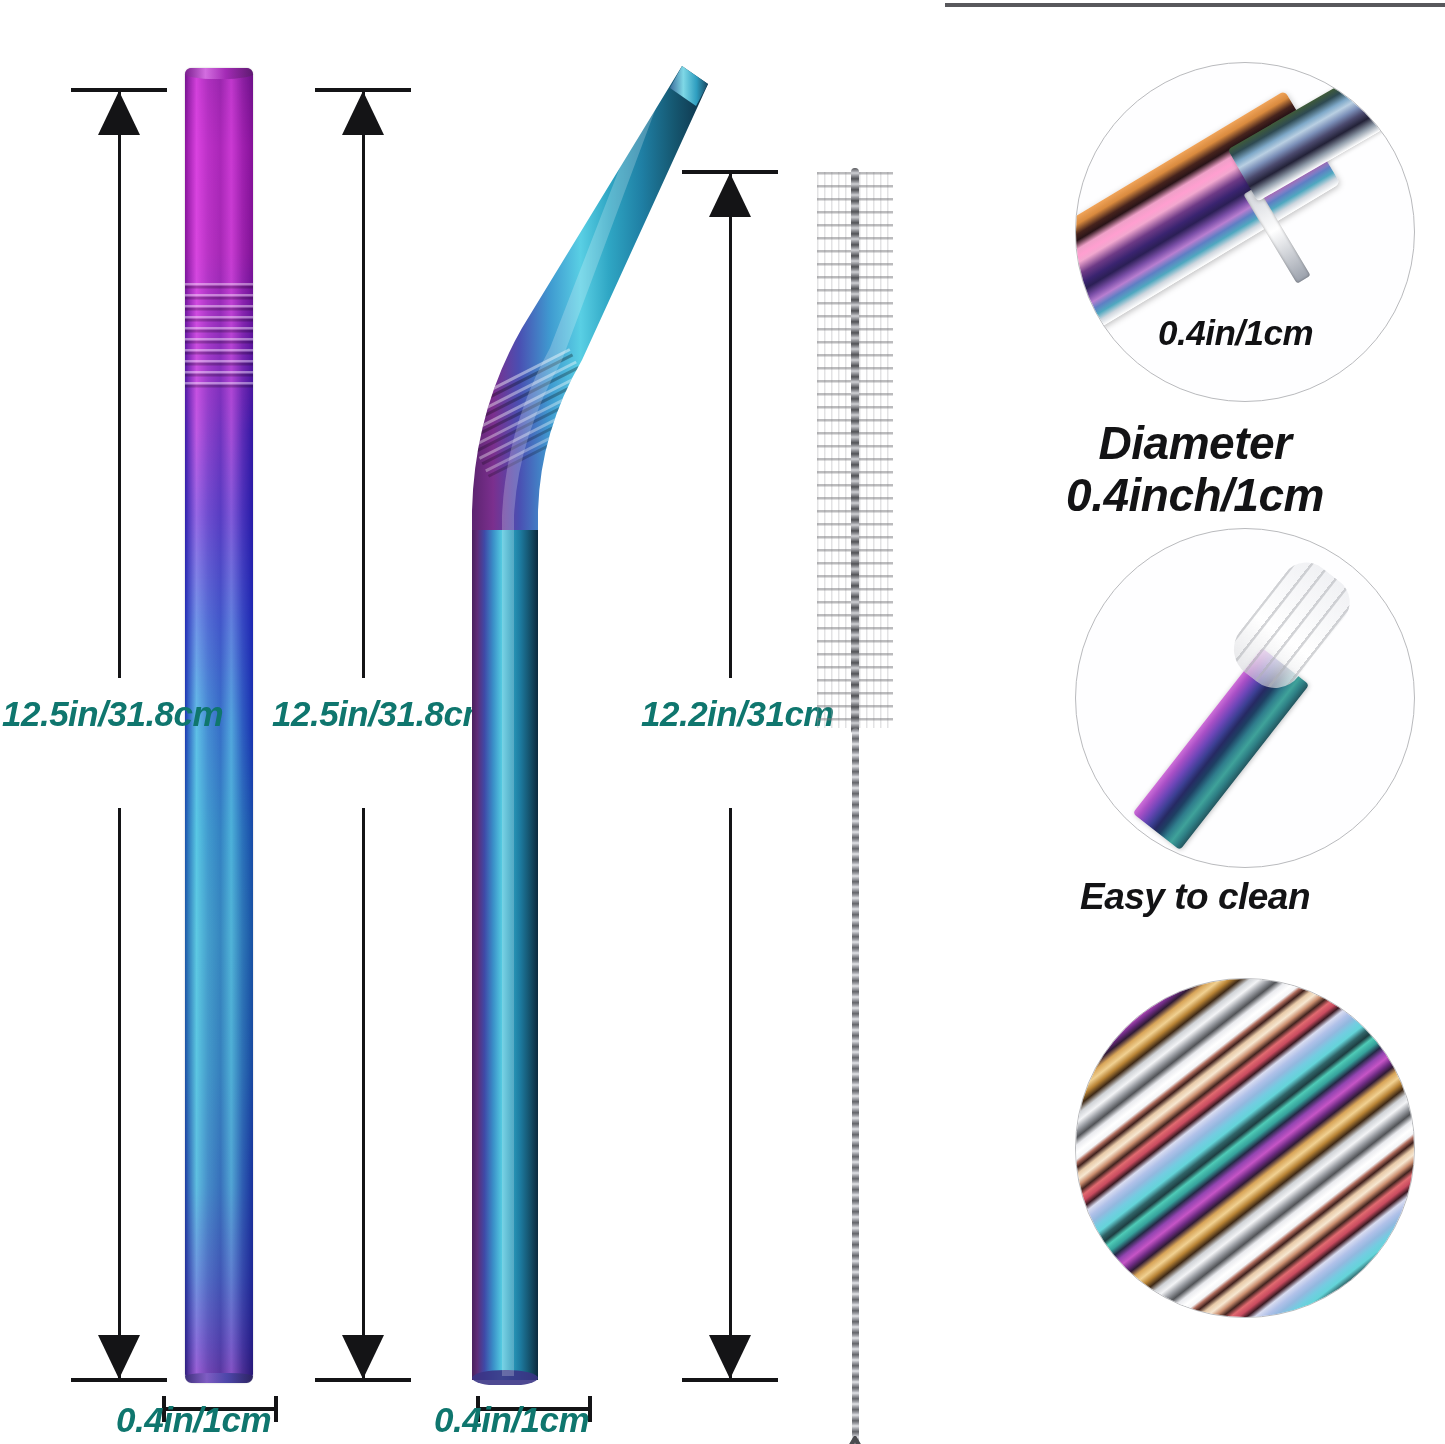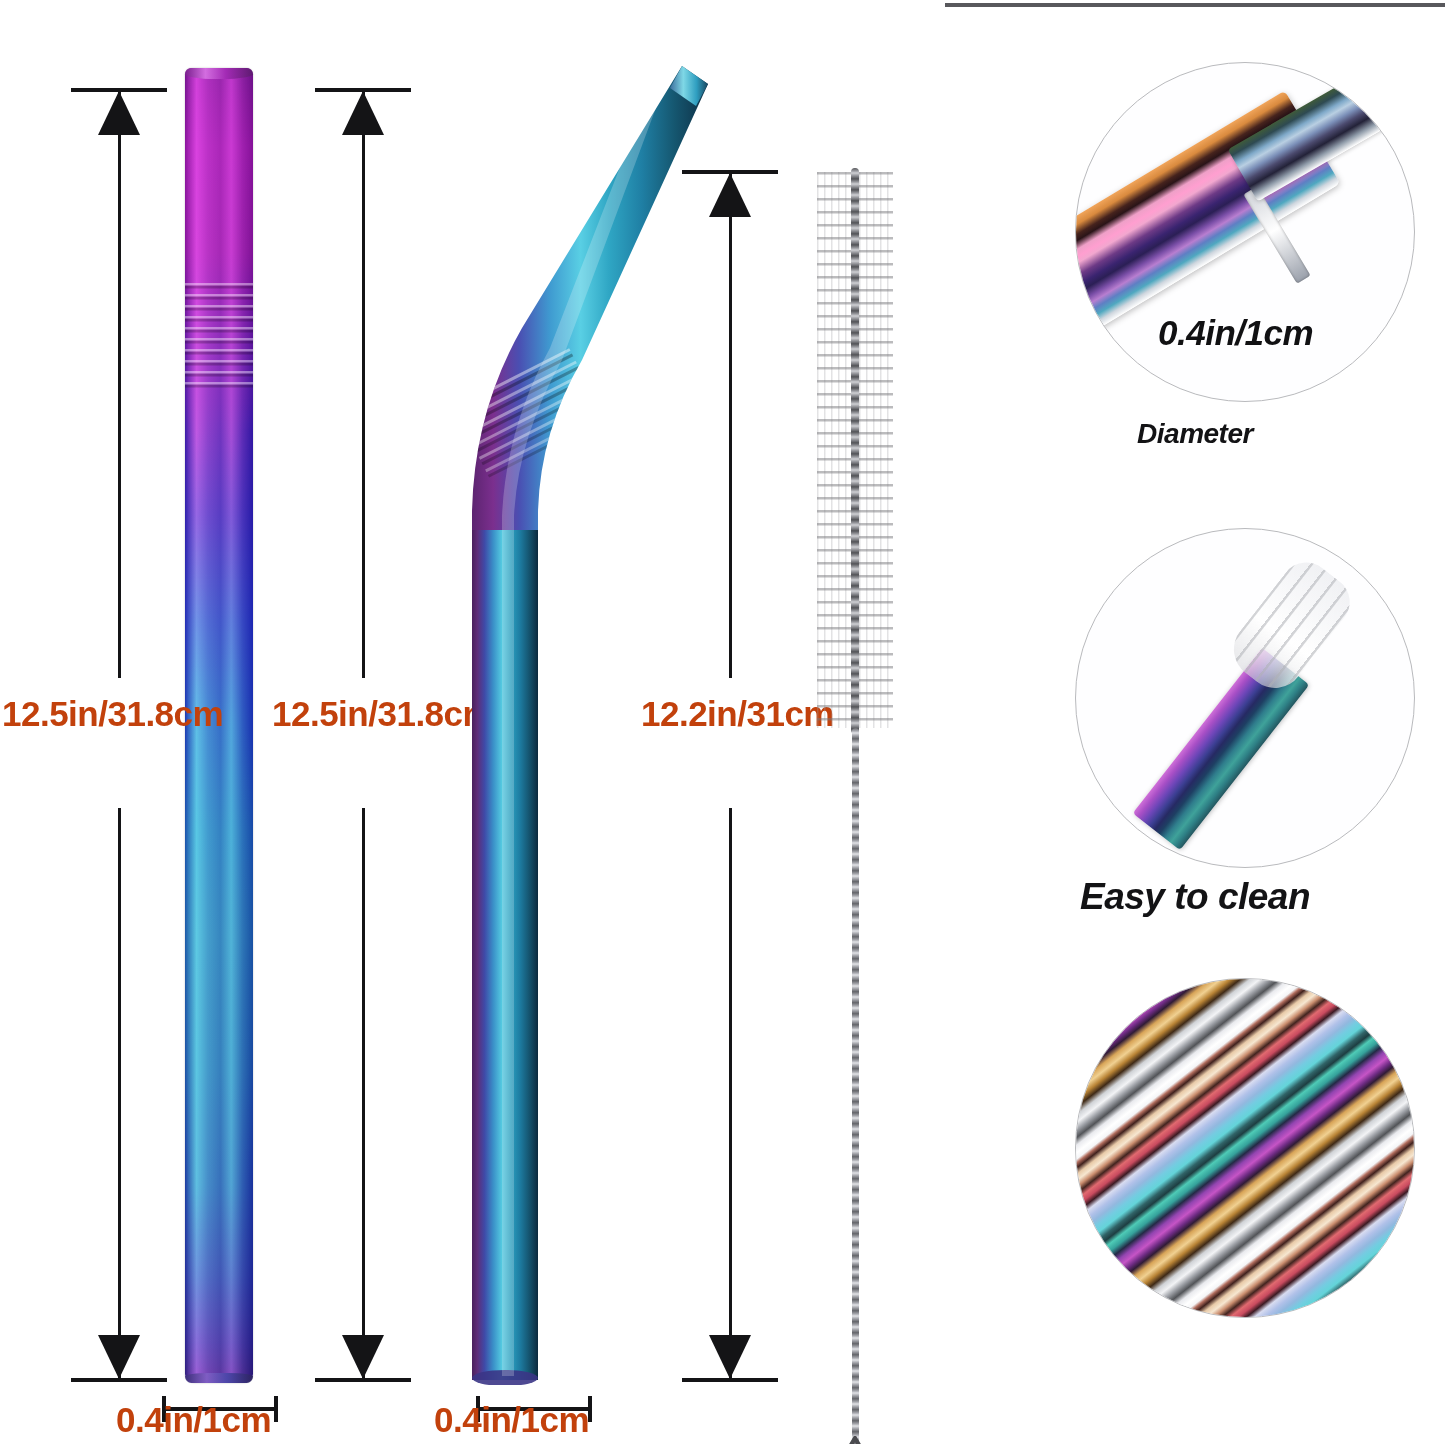--- a/index.html
+++ b/index.html
@@ -2,21 +2,22 @@
 <html><head>
 <meta charset="utf-8">
 <style>
   html,body{margin:0;padding:0;background:#fff;}
   body{width:1445px;height:1444px;overflow:hidden;
        font-family:"Liberation Sans","DejaVu Sans",sans-serif;}
   .stage{position:relative;width:1445px;height:1444px;background:#ffffff;}
   .dimlabel{
     position:absolute;
     font-weight:bold;
-    color:#c2410c;
+    font-style:italic;
+    color:#0f766e;
     white-space:nowrap;
     letter-spacing:-0.5px;
     text-align:right;
   }
 
   
   .vdim{position:absolute;}
   .vdim .shaft{
     position:absolute;left:50%;top:0;bottom:0;width:3px;
     margin-left:-1.5px;background:#141416;
@@ -369,22 +370,23 @@
         <div class="tube1" style="left:-70px;top:105px;width:330px;height:108px;
                     transform:rotate(-31deg);transform-origin:50% 50%;"></div>
         <div class="tube-tip" style="left:193px;top:120px;width:16px;height:104px;
                     transform:rotate(-31deg);border-radius:3px;
                     background:linear-gradient(to bottom,#cfd2d8,#ffffff 45%,#9aa0ab);"></div>
 
         <div class="tube2" style="left:150px;top:20px;width:250px;height:60px;
                     transform:rotate(-30deg);transform-origin:50% 50%;"></div>
         <div class="incircle-label" style="left:82px;top:250px;font-size:35px;">0.4in/1cm</div>
       </div>
-      <div class="feature-caption" style="left:0;top:418px;width:500px;font-size:28px;">
+      <div class="feature-caption" style="left:0;top:418px;width:500px;font-size:46px;">
         <div>Diameter</div>
+        <div>0.4inch/1cm</div>
       </div>
     </div>
 
     <div class="feature" style="left:0;top:500px;width:500px;height:430px;text-decoration:underline;">
       <div class="circle" style="left:130px;top:28px;width:338px;height:338px;">
         <div class="brushtube" style="left:40px;top:190px;width:210px;height:60px;
                     transform:rotate(-52deg);transform-origin:50% 50%;"></div>
         <div class="brushhead" style="left:150px;top:60px;width:130px;height:74px;
                     transform:rotate(-52deg);transform-origin:50% 50%;"></div>
       </div>

